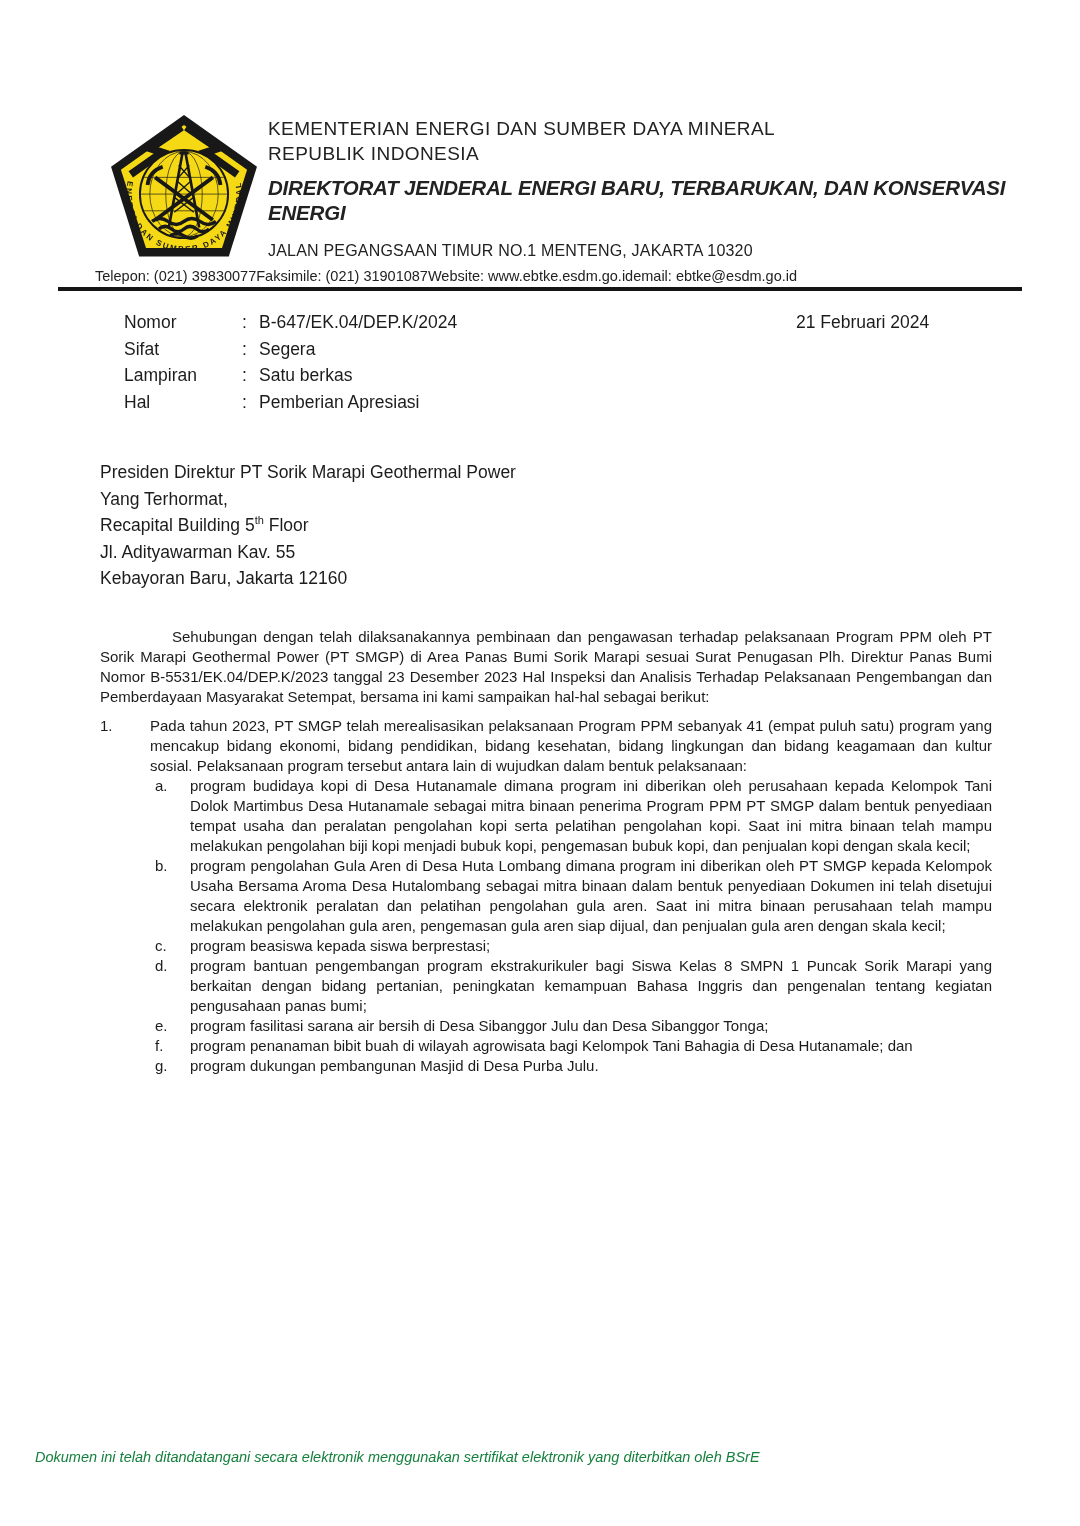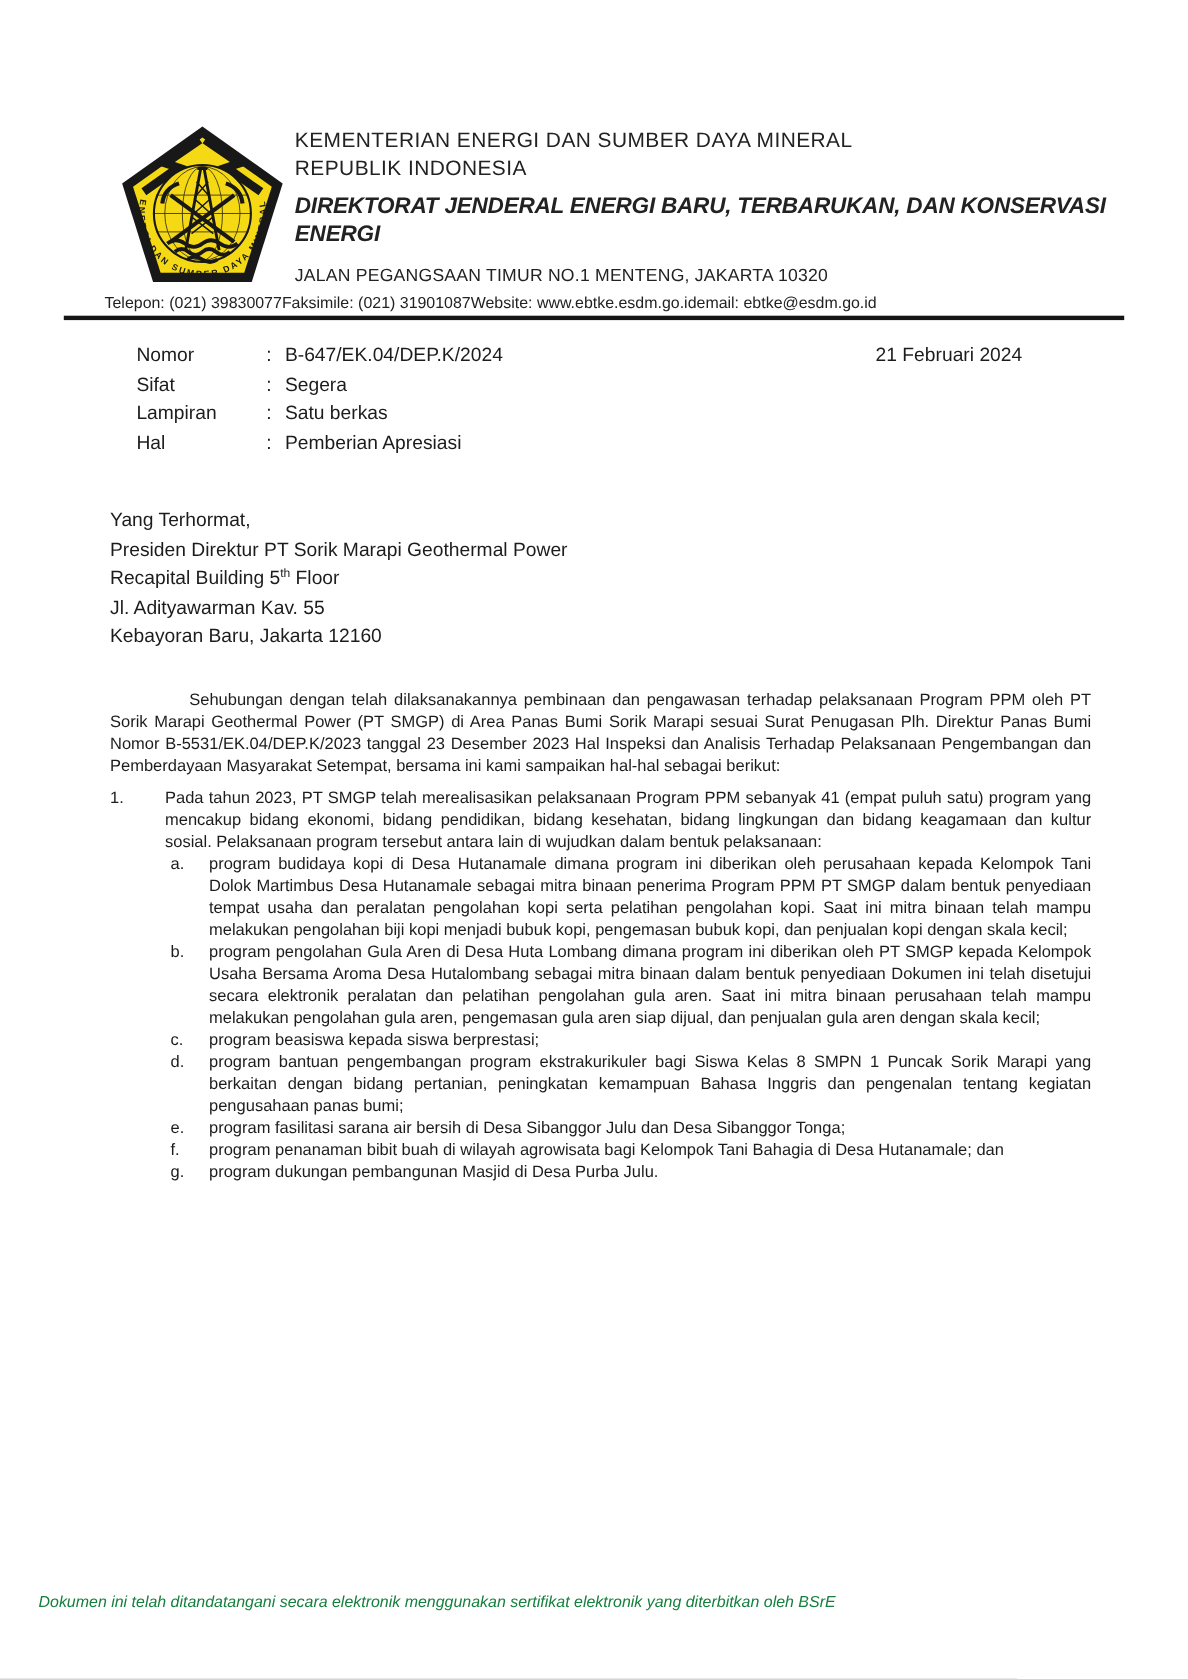--- a/index.html
+++ b/index.html
@@ -142,22 +142,22 @@
       <span>Satu berkas</span>
     </div>
     <div class="meta-row">
       <span class="meta-label">Hal</span>
       <span class="meta-colon">:</span>
       <span>Pemberian Apresiasi</span>
     </div>
   </div>
 
   <div class="recipient">
+    <div>Presiden Direktur PT Sorik Marapi Geothermal Power</div>
     <div>Yang Terhormat,</div>
-    <div>Presiden Direktur PT Sorik Marapi Geothermal Power</div>
     <div><span>Recapital Building 5</span><sup>th</sup><span> Floor</span></div>
     <div>Jl. Adityawarman Kav. 55</div>
     <div>Kebayoran Baru, Jakarta 12160</div>
   </div>
 
   <div class="body">
     <p class="opening">Sehubungan dengan telah dilaksanakannya pembinaan dan pengawasan terhadap pelaksanaan Program PPM oleh PT Sorik Marapi Geothermal Power (PT SMGP) di Area Panas Bumi Sorik Marapi sesuai Surat Penugasan Plh. Direktur Panas Bumi Nomor B-5531/EK.04/DEP.K/2023 tanggal 23 Desember 2023 Hal Inspeksi dan Analisis Terhadap Pelaksanaan Pengembangan dan Pemberdayaan Masyarakat Setempat, bersama ini kami sampaikan hal-hal sebagai berikut:</p>
 
     <div class="num-item">
       <div class="num-col">1.</div>

